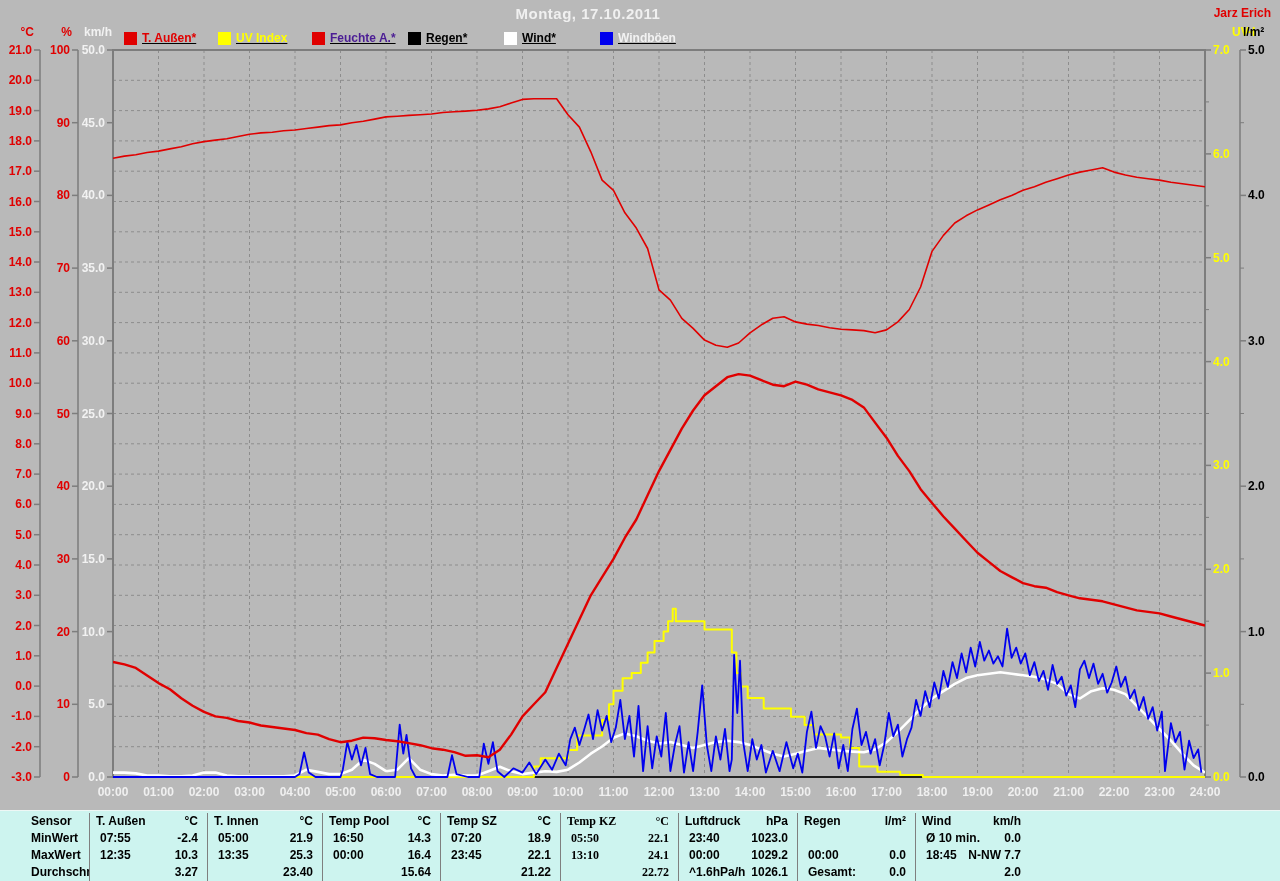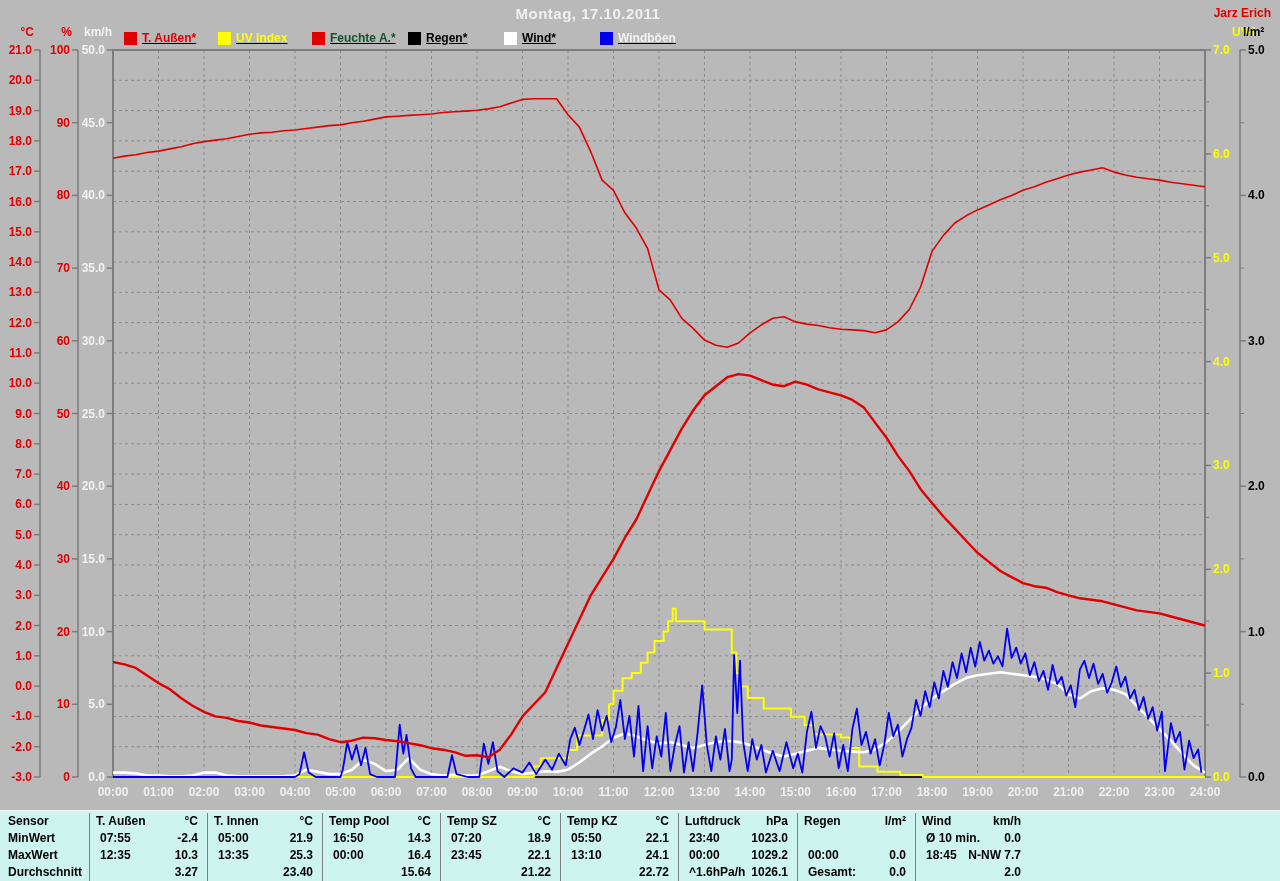--- a/index.html
+++ b/index.html
@@ -50,21 +50,21 @@
     <div class="legend-item" style="left: 124px;">
       <span class="swatch" style="background: rgb(224, 0, 0);"></span>
       <span style="color: rgb(224, 0, 0);">T. Außen*</span>
     </div>
     <div class="legend-item" style="left: 218px;">
       <span class="swatch" style="background: rgb(255, 255, 0);"></span>
       <span style="color: rgb(255, 255, 0);">UV Index</span>
     </div>
     <div class="legend-item" style="left: 312px;">
       <span class="swatch" style="background: rgb(224, 0, 0);"></span>
-      <span style="color: #14532d;">Feuchte A.*</span>
+      <span style="color: #4c1d95;">Feuchte A.*</span>
     </div>
     <div class="legend-item" style="left: 408px;">
       <span class="swatch" style="background: rgb(0, 0, 0);"></span>
       <span style="color: rgb(0, 0, 0);">Regen*</span>
     </div>
     <div class="legend-item" style="left: 504px;">
       <span class="swatch" style="background: rgb(255, 255, 255);"></span>
       <span style="color: #000000;">Wind*</span>
     </div>
     <div class="legend-item" style="left: 600px;">
@@ -292,21 +292,21 @@
       <path d="M113 777L659 777L1205 777" stroke="#000000" stroke-width="1.6"></path>
       <path d="M113 777H522.5V777H533.9V766.6H540.7V758.3H568V750H577.1V735.5H602.1V719.9H609V704.3H613.5V690.8H622.6V678.3H631.7V673.1H640.8V662.8H647.6V652.4H654.5V640.9H663.6V631.6H668.1V621.2H672.7V608.8H675.8V621.2H704.5V629.5H731.8V652.4H736.4V673.1H740.9V686.6H747.7V698.1H763.7V708.5H791V716.8H804.6V725.1H813.7V734.4H841V737.5H850.1V747.9H859.2V766.6H877.4V771.8H900.2V774.9H922.9V777H1205" stroke="#ffff00" stroke-width="2"></path>
       <path d="M113 772.6L124.4 772.6L135.8 773.4L147.1 775.5L158.5 775.5L169.9 776.3L181.3 776.3L192.6 775.5L204 772.6L215.4 772.6L226.8 775.5L238.1 776.3L249.5 776.3L260.9 776.3L272.3 776.3L283.6 776.3L295 775.5L306.4 769.7L317.8 771.9L329.1 774.1L340.5 774.1L351.9 769.7L363.3 759.6L374.6 763.9L386 771.2L397.4 769.7L408.8 758.1L420.1 769.7L431.5 774.1L442.9 775.5L454.3 774.8L465.6 775.5L477 775.5L488.4 771.2L499.8 766.8L511.1 771.2L522.5 774.1L533.9 772.6L545.3 771.2L556.6 771.9L568 769.7L579.4 762.5L590.8 753.7L602.1 746.5L613.5 737.7L624.9 733.4L636.3 736.3L647.6 740.7L659 743.6L670.4 742.1L681.8 745L693.1 747.9L704.5 745L715.9 742.1L727.3 740.7L738.6 742.1L750 745L761.4 749.4L772.8 753.7L784.1 756.6L795.5 753.7L806.9 750.8L818.3 747.9L829.6 749.4L841 750.8L852.4 751.6L863.8 752.3L875.1 749.4L886.5 742.1L897.9 731.9L909.3 720.3L920.6 708.7L932 698.5L943.4 691.2L954.8 683.9L966.1 678.1L977.5 675.2L988.9 673.8L1000.3 672.3L1011.6 673.8L1023 675.2L1034.4 676.7L1045.8 679.6L1057.1 683.9L1068.5 694.1L1079.9 698.5L1091.3 691.2L1102.6 688.3L1114 689.8L1125.4 694.1L1136.8 705.8L1148.1 717.4L1159.5 729L1170.9 740.7L1182.3 753.7L1193.6 765.4L1205 772.6" stroke="#ffffff" stroke-width="2.6"></path>
       <path d="M113 777L158.5 777L204 777L249.5 777L295 777L299.5 774.1L304.1 752.3L308.7 772.6L315.5 777L340.5 777L342.8 769.7L347.3 742.1L351.9 759.6L356.4 745L361 765.4L365.5 747.9L370.1 774.1L376.9 777L395.1 777L399.7 724.7L403.3 753.7L406.5 734.8L411 768.3L415.6 777L447.4 777L452 755.2L456.5 774.1L467.9 777L479.3 777L483.8 743.6L488.4 763.9L492.9 742.1L497.5 771.2L504.3 777L513.4 768.3L522.5 772.6L529.3 762.5L536.2 774.1L545.3 759.6L552.1 769.7L558.9 753.7L565.7 765.4L570.3 739.2L574.8 727.6L579.4 745L583.9 730.5L588.5 714.5L593 739.2L597.6 710.1L602.1 730.5L606.7 715.9L611.2 742.1L615.8 727.6L620.3 699.9L624.9 739.2L629.4 715.9L634 756.6L638.5 705.8L643.1 771.2L647.6 726.1L652.2 768.3L656.7 736.3L661.3 756.6L665.8 713L670.4 771.2L674.9 745L679.5 726.1L684 772.6L688.6 742.1L693.1 771.2L697.7 731.9L702.2 685.4L706.8 745L711.3 771.2L715.9 736.3L720.4 759.6L725 729L729.5 771.2L731.8 759.6L734.1 654.9L737.3 713L740 660.7L743.2 742.1L747.7 771.2L752.3 739.2L756.8 759.6L761.4 745L765.9 772.6L772.8 750.8L779.6 771.2L786.4 742.1L793.2 768.3L797.8 753.7L802.3 772.6L806.9 731.9L811.4 711.6L816 747.9L820.5 726.1L825.1 736.3L829.6 756.6L834.2 733.4L838.7 768.3L843.3 745L847.8 771.2L852.4 729L856.9 708.7L861.5 745L866 731.9L870.6 753.7L875.1 739.2L879.7 765.4L884.2 745L888.8 713L893.3 736.3L897.9 724.7L902.4 756.6L907 739.2L911.5 727.6L916.1 699.9L920.6 715.9L925.2 691.2L929.7 707.2L934.3 682.5L938.8 698.5L943.4 670.9L947.9 686.9L952.5 662.1L957 678.1L961.6 653.4L966.1 672.3L970.7 647.6L975.2 666.5L979.8 641.8L984.3 660.7L988.9 650.5L993.4 663.6L998 656.3L1002.5 666.5L1007.1 628.7L1011.6 657.8L1016.2 647.6L1020.7 663.6L1025.3 653.4L1029.8 675.2L1034.4 662.1L1038.9 681L1043.5 670.9L1048 689.8L1052.6 665L1057.1 683.9L1061.7 676.7L1066.2 695.6L1070.8 685.4L1075.3 707.2L1079.9 669.4L1084.4 660.7L1089 678.1L1093.5 663.6L1098.1 683.9L1102.6 673.8L1107.2 692.7L1111.7 682.5L1116.3 666.5L1120.8 686.9L1125.4 676.7L1129.9 698.5L1134.5 689.8L1139 710.1L1143.6 697L1148.1 718.8L1152.7 707.2L1157.2 730.5L1161.8 711.6L1165 771.2L1170.9 723.2L1175.4 742.1L1180 731.9L1184.5 769.7L1189.1 740.7L1193.6 758.1L1198.2 749.4L1201.4 772.6" stroke="#0000ee" stroke-width="1.8"></path>
       <path d="M113 158.3L124.4 156.1L135.8 154.7L147.1 152.5L158.5 151.1L169.9 148.9L181.3 146.7L192.6 143.8L204 141.6L215.4 140.1L226.8 138.7L238.1 136.5L249.5 134.3L260.9 132.9L272.3 132.2L283.6 130.7L295 130L306.4 128.5L317.8 127.1L329.1 125.6L340.5 124.9L351.9 122.7L363.3 121.2L374.6 119.1L386 116.9L397.4 116.2L408.8 115.4L420.1 114.7L431.5 114L442.9 112.5L454.3 111.8L465.6 111.1L477 110.3L488.4 108.9L499.8 106.7L511.1 103.1L522.5 99.4L533.9 98.7L545.3 98.7L556.6 98.7L568 114.7L579.4 127.1L590.8 151.8L602.1 180.1L613.5 190.3L624.9 212.8L636.3 228.1L647.6 248.5L659 289.9L670.4 300.1L681.8 318.3L693.1 328.4L704.5 340.1L715.9 345.2L727.3 347.3L738.6 343L750 332.8L761.4 324.8L772.8 318.3L784.1 316.8L795.5 321.9L806.9 324.1L818.3 325.5L829.6 327.7L841 329.2L852.4 329.9L863.8 330.6L875.1 332.8L886.5 329.9L897.9 321.9L909.3 309.5L920.6 287L932 251.4L943.4 235.4L954.8 223L966.1 215.8L977.5 209.9L988.9 204.9L1000.3 199.8L1011.6 195.4L1023 190.3L1034.4 186.7L1045.8 182.3L1057.1 178.7L1068.5 175L1079.9 172.1L1091.3 170L1102.6 167.8L1114 172.1L1125.4 175L1136.8 177.2L1148.1 178.7L1159.5 180.1L1170.9 182.3L1182.3 183.8L1193.6 185.2L1205 186.7" stroke="#e00000" stroke-width="1.6"></path>
       <path d="M113 661.9L124.4 664.3L135.8 667.9L147.1 675.5L158.5 683.1L169.9 689.2L181.3 698.2L192.6 705.8L204 711.9L215.4 716.4L226.8 717.9L238.1 721L249.5 722.5L260.9 725.5L272.3 727L283.6 728.5L295 730L306.4 733.1L317.8 734.6L329.1 739.1L340.5 742.2L351.9 740.7L363.3 737.6L374.6 738.2L386 740L397.4 741.3L408.8 743.1L420.1 745.2L431.5 748.2L442.9 749.7L454.3 752.2L465.6 755.8L477 755.2L488.4 757.3L499.8 749.7L511.1 734.6L522.5 716.4L533.9 704.3L545.3 692.2L556.6 667.9L568 643.7L579.4 619.5L590.8 595.3L602.1 577.1L613.5 558.9L624.9 537.7L636.3 519.5L647.6 495.3L659 471.1L670.4 449.9L681.8 428.6L693.1 410.5L704.5 395.3L715.9 386.2L727.3 377.2L738.6 374.1L750 375.6L761.4 380.2L772.8 384.7L784.1 386.2L795.5 381.7L806.9 384.7L818.3 389.3L829.6 392.3L841 395.3L852.4 399.9L863.8 407.4L875.1 422.6L886.5 437.7L897.9 455.9L909.3 471.1L920.6 489.2L932 502.9L943.4 516.5L954.8 528.6L966.1 540.7L977.5 552.8L988.9 561.9L1000.3 571L1011.6 577.1L1023 583.1L1034.4 586.2L1045.8 587.7L1057.1 592.2L1068.5 595.3L1079.9 598.3L1091.3 599.8L1102.6 601.3L1114 604.3L1125.4 607.4L1136.8 610.4L1148.1 611.9L1159.5 613.4L1170.9 616.5L1182.3 619.5L1193.6 622.5L1205 625.5" stroke="#e00000" stroke-width="2.4"></path>
     </g>
   </svg>
 
 <div class="abs" id="stats-table">
-    <div class="tcol tcol-sensor" style="width: 89px;">
+    <div class="tcol tcol-sensor" style="width: 89px; padding-left: 23px;">
       <div class="trow">Sensor</div>
       <div class="trow">MinWert</div>
       <div class="trow">MaxWert</div>
       <div class="trow">Durchschnitt</div>
     </div>
     <div class="tcol sep" style="width: 118px;">
       <div class="trow">
         <span class="t-name">T. Außen</span>
         <span class="t-right">°C</span>
       </div>
@@ -370,21 +370,21 @@
       </div>
       <div class="trow">
         <span class="t-left">23:45</span>
         <span class="t-right">22.1</span>
       </div>
       <div class="trow">
         <span class="t-left"></span>
         <span class="t-right">21.22</span>
       </div>
     </div>
-    <div class="tcol sep" style="width: 118px;">
+    <div class="tcol sep" style="width: 118px; font-family: Liberation Serif, serif;">
       <div class="trow">
         <span class="t-name">Temp KZ</span>
         <span class="t-right">°C</span>
       </div>
       <div class="trow">
         <span class="t-left">05:50</span>
         <span class="t-right">22.1</span>
       </div>
       <div class="trow">
         <span class="t-left">13:10</span>

